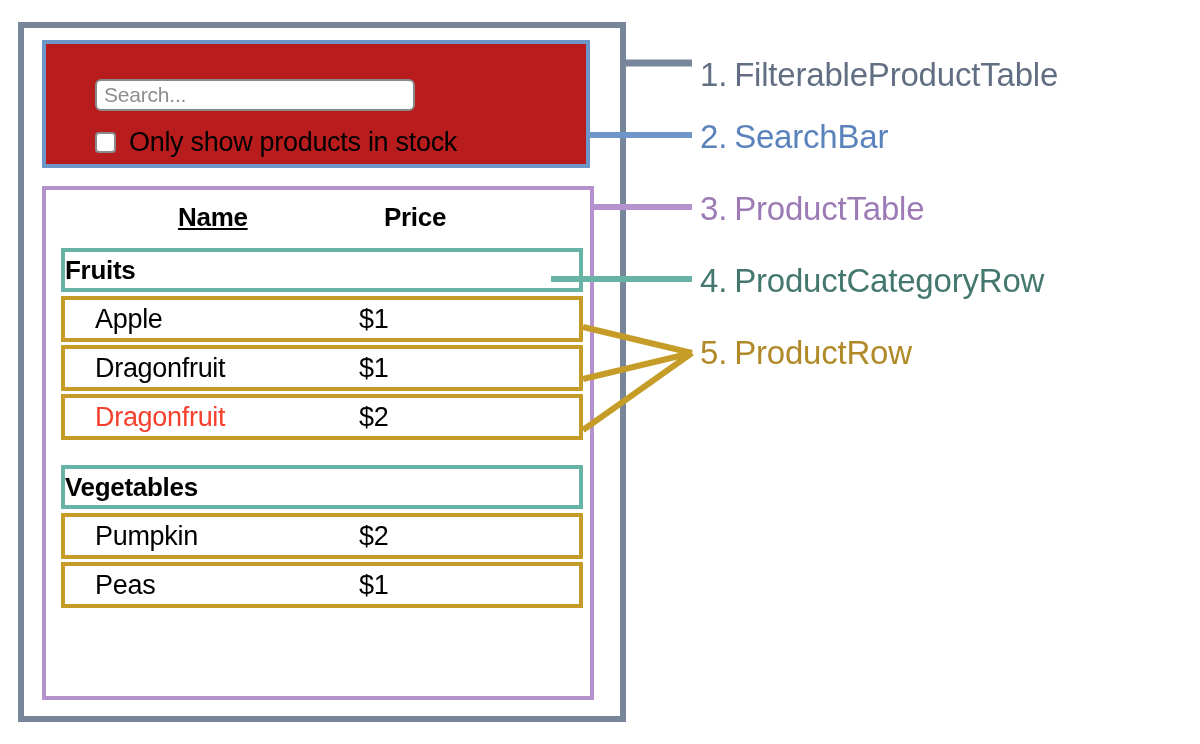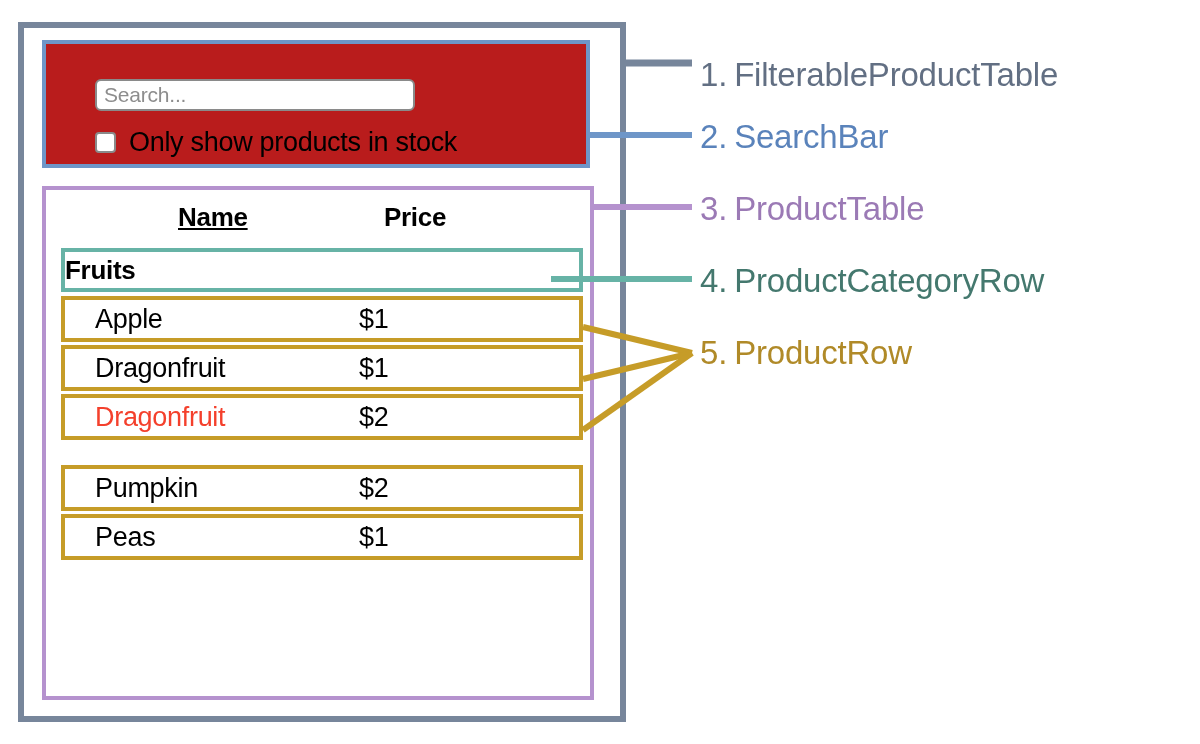--- a/index.html
+++ b/index.html
@@ -252,20 +252,23 @@
         <span class="p-price">$1</span>
       </div>
 
       <div class="product-row">
         <span class="p-name out-of-stock">Dragonfruit</span>
         <span class="p-price">$2</span>
       </div>
 
       <div class="group-gap"></div>
 
+      <div class="category-row">
+        <span class="cat-label">Vegetables</span>
+      </div>
 
       <div class="product-row">
         <span class="p-name">Pumpkin</span>
         <span class="p-price">$2</span>
       </div>
 
 
       <div class="product-row">
         <span class="p-name">Peas</span>
         <span class="p-price">$1</span>

